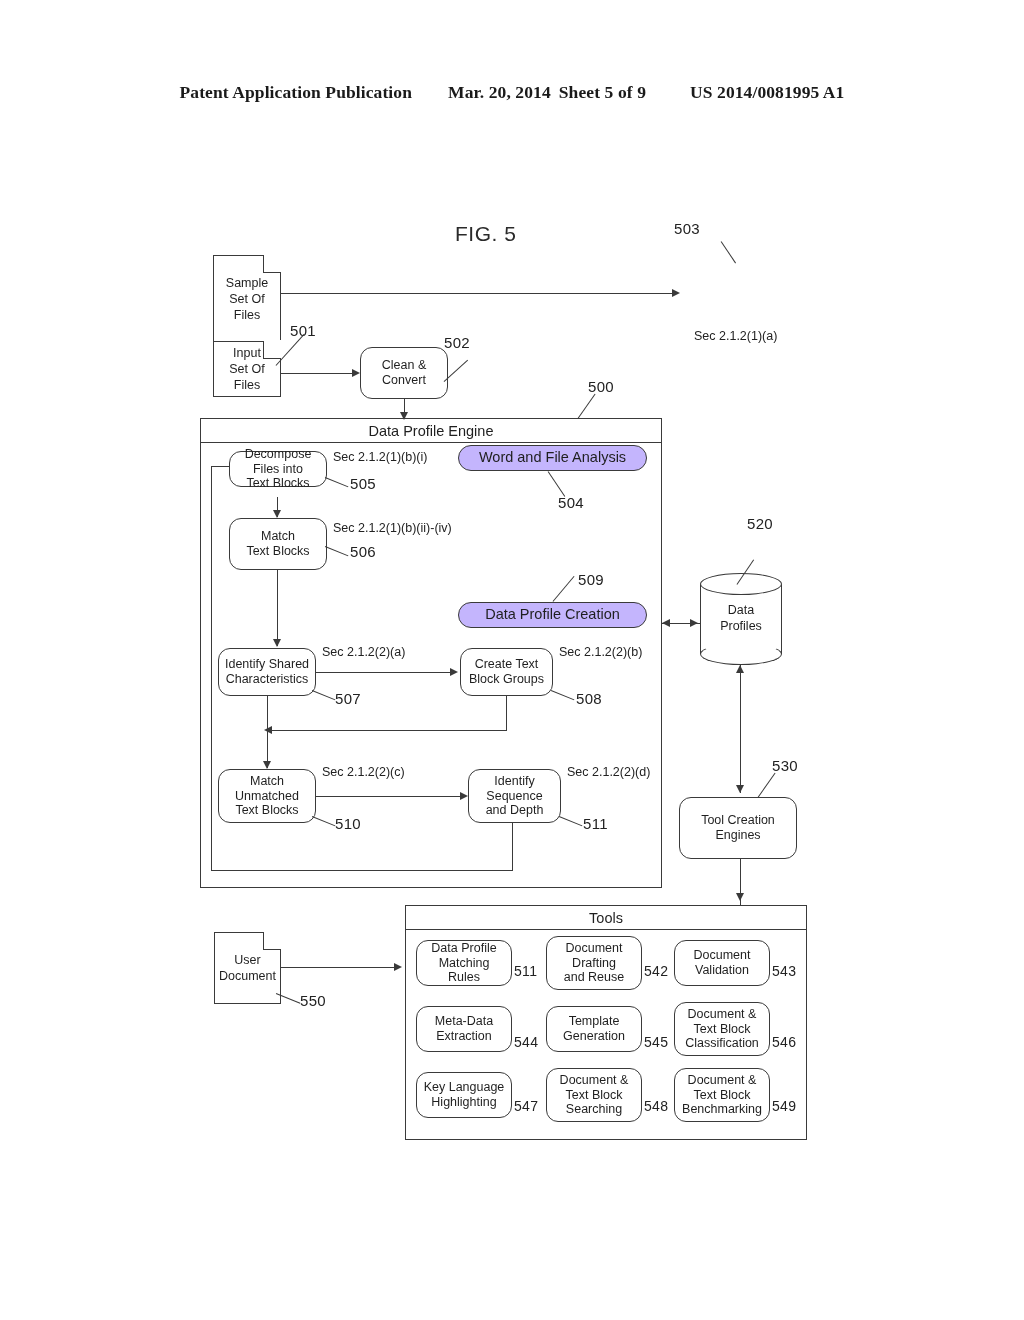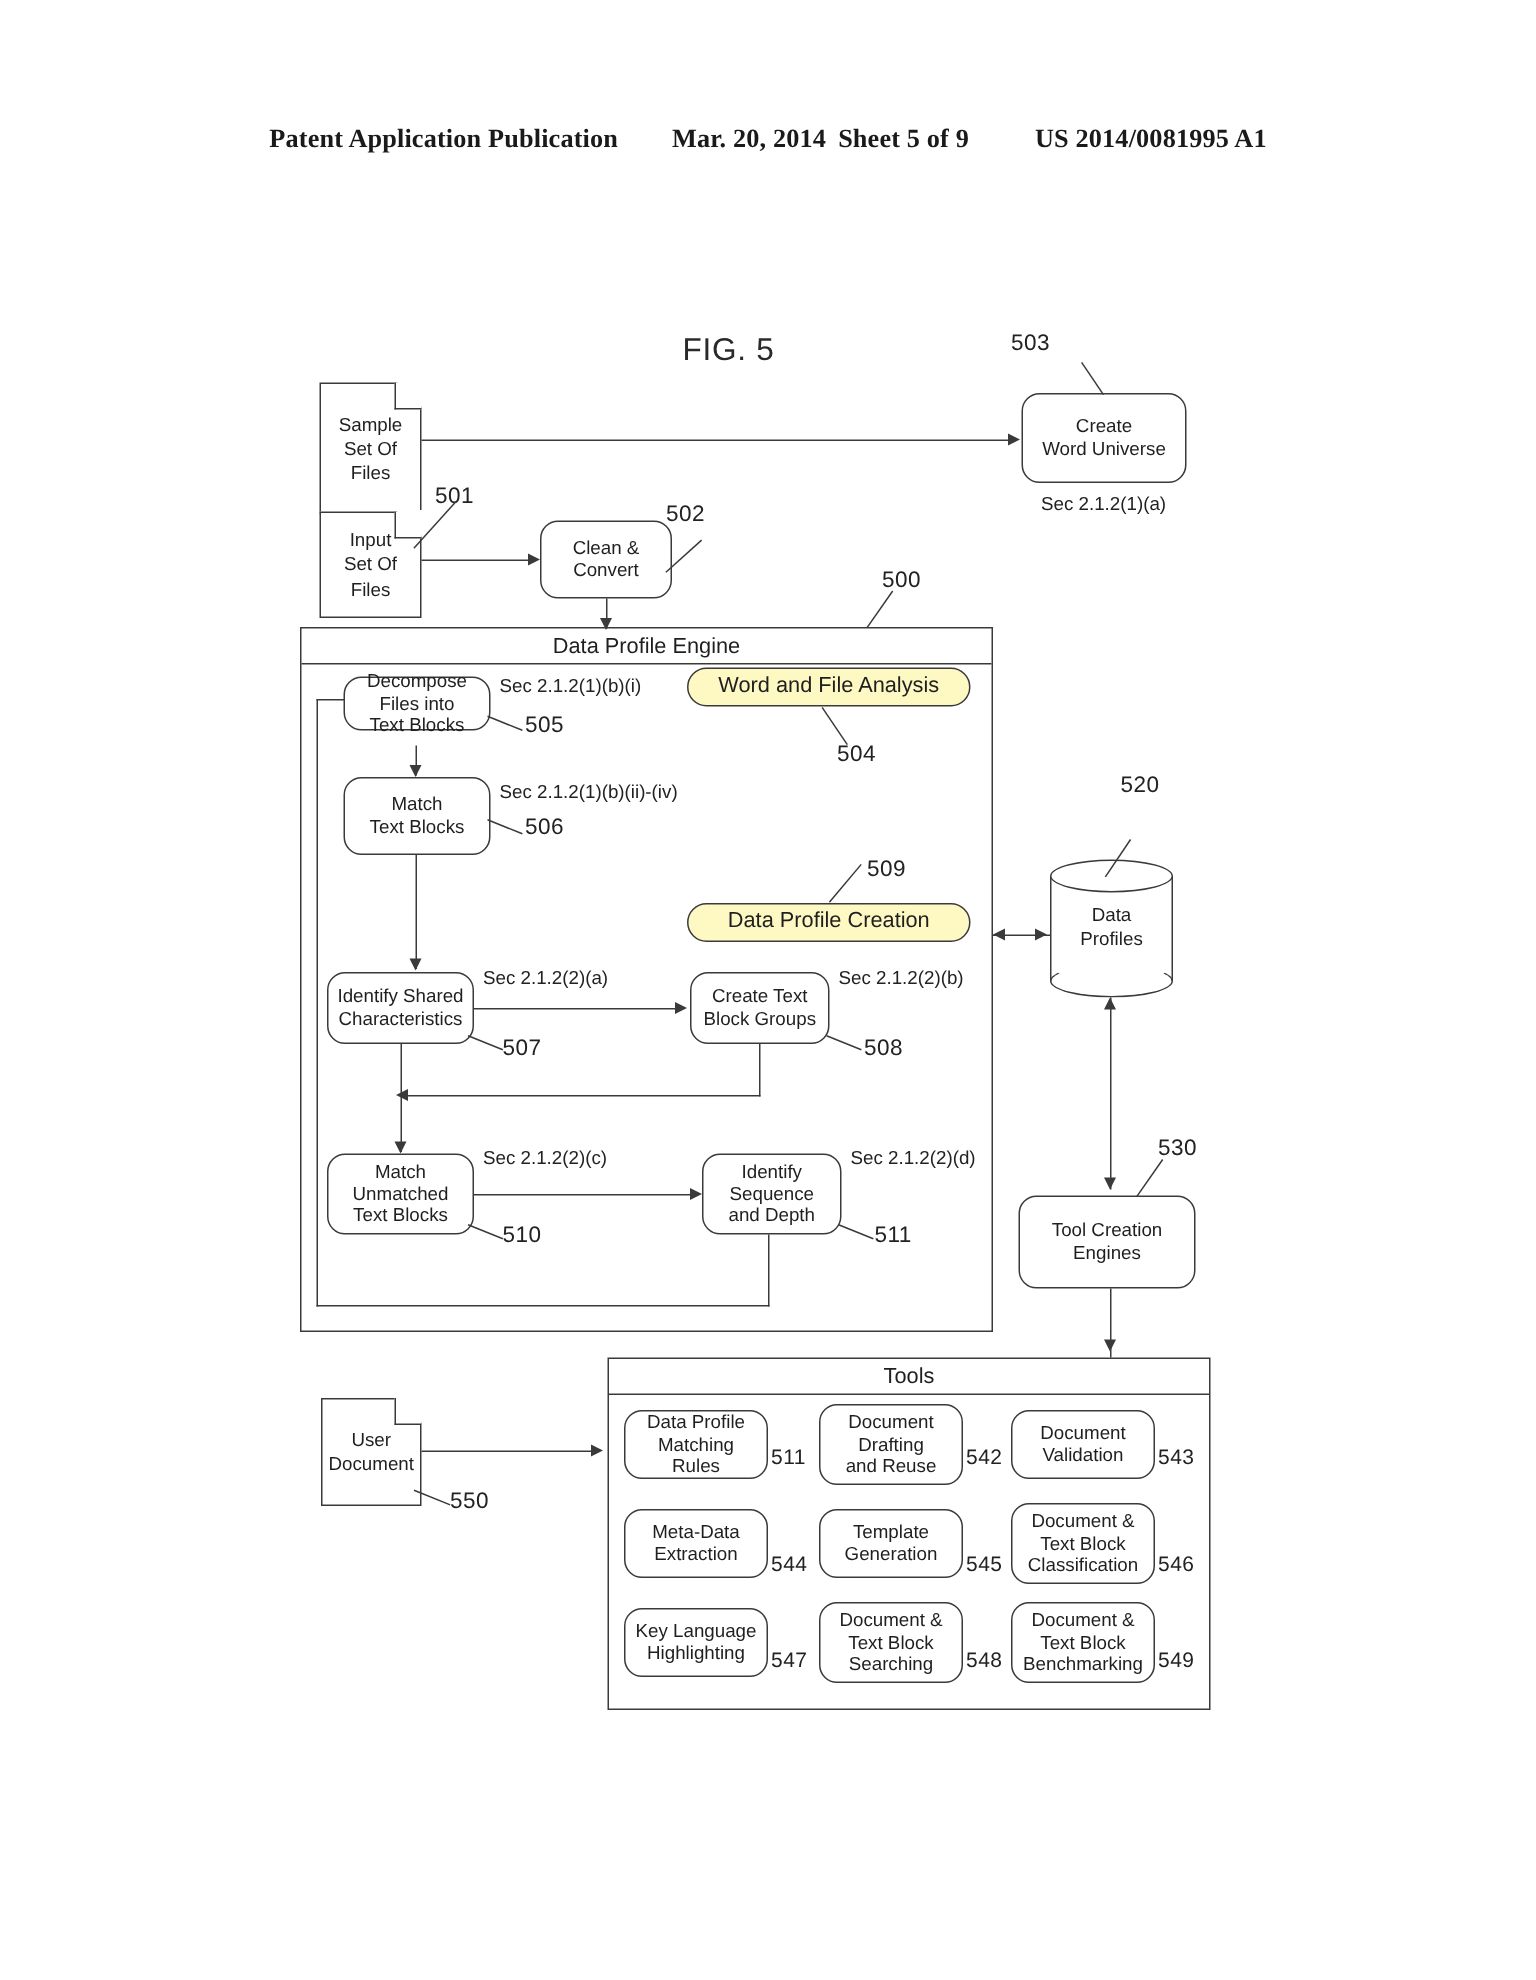--- a/index.html
+++ b/index.html
@@ -32,21 +32,21 @@
   .node{
     position:absolute;box-sizing:border-box;
     display:flex;align-items:center;justify-content:center;
     text-align:center;line-height:1.18;color:#1f1f1f;
   }
   .rbox{
     border:1.3px solid #3a3a3a;border-radius:12px;background:#fff;
     font-size:12.5px;padding:2px 4px;
   }
   .pill{
-    border:1.3px solid #3a3a3a;border-radius:14px;background:#fef9c3;
+    border:1.3px solid #3a3a3a;border-radius:14px;background:#c4b5fd;
     font-size:14.5px;
   }
   
   .doc{
     position:absolute;box-sizing:border-box;background:#fff;
     border:1.3px solid #3a3a3a;
     display:flex;align-items:center;justify-content:center;
     text-align:center;font-size:12.5px;line-height:1.3;color:#1f1f1f;
   }
   .doc .fold{
@@ -130,21 +130,21 @@
   <div class="doc" style="left:213px;top:255px;width:68px;height:88px;">
     <span class="foldcut"></span>
     <span class="fold"></span>
     <span style="position:relative;z-index:2;">
       <span>Sample</span><br>
       <span>Set Of</span><br>
       <span>Files</span>
     </span>
   </div>
 
-  <div class="doc" style="left:213px;top:341px;width:68px;height:71px;">
+  <div class="doc" style="left:213px;top:341px;width:68px;height:56px;">
     <span class="foldcut"></span>
     <span class="fold"></span>
     <span style="position:relative;z-index:2;">
       <span>Input</span><br>
       <span>Set Of</span><br>
       <span>Files</span>
     </span>
   </div>
 
   <div class="ref" style="left:290px;top:322px;">501</div>
@@ -161,26 +161,20 @@
       <span>Clean &amp;</span><br>
       <span>Convert</span>
     </span>
   </div>
   <div class="ref" style="left:444px;top:334px;">502</div>
   <div class="leader" style="left:444px;top:381px;width:32px;transform:rotate(-42deg);"></div>
 
   <div class="ln lnv" style="left:404px;top:399px;height:20px;"></div>
   <div class="arr arr-d" style="left:400px;top:412px;"></div>
 
-  <div class="node rbox" style="left:681px;top:262px;width:110px;height:60px;">
-    <span>
-      <span>Create</span><br>
-      <span>Word Universe</span>
-    </span>
-  </div>
   <div class="ref" style="left:674px;top:220px;">503</div>
   <div class="leader" style="left:721px;top:241px;width:26px;transform:rotate(56deg);"></div>
   <div class="sec" style="left:694px;top:329px;">Sec 2.1.2(1)(a)</div>
 
   <div class="container" style="left:200px;top:418px;width:462px;height:470px;">
     <div class="ctitle">Data Profile Engine</div>
   </div>
   <div class="ref" style="left:588px;top:378px;">500</div>
   <div class="leader" style="left:578px;top:418px;width:30px;transform:rotate(-55deg);"></div>
 

